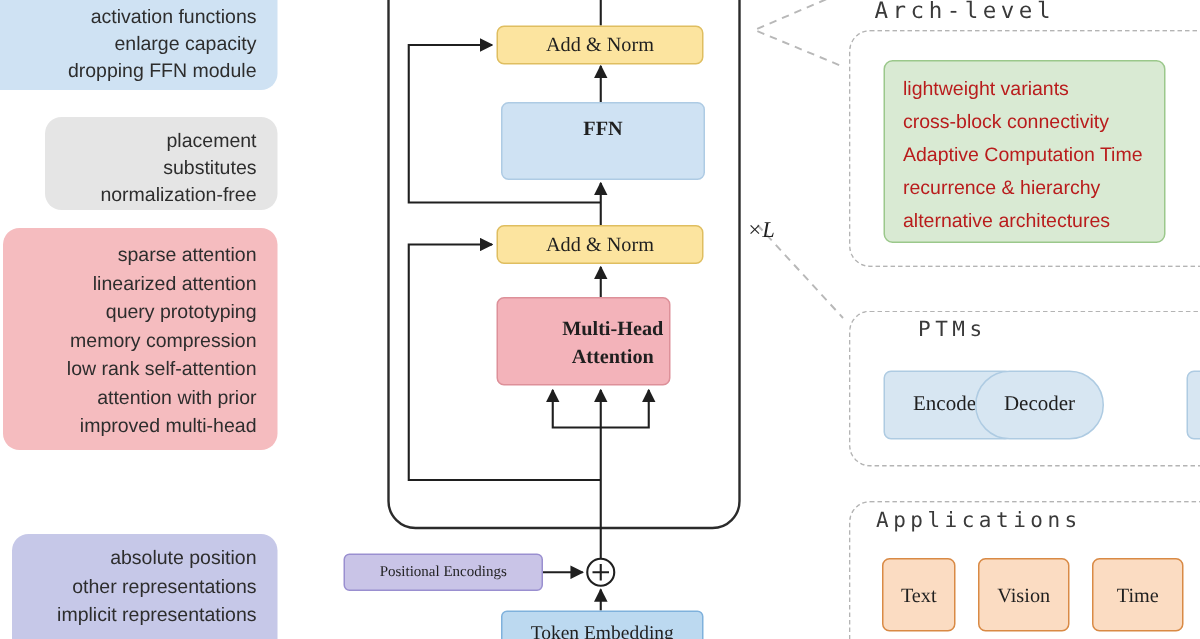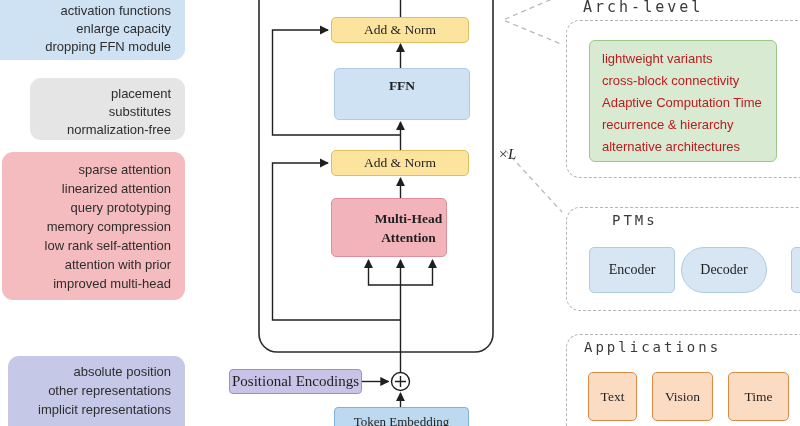--- a/index.html
+++ b/index.html
@@ -26,21 +26,21 @@
   .node{position:absolute;box-sizing:border-box;text-align:center;
         font-family:"Liberation Serif",serif;color:#1f1f1f;border-radius:5px;}
   .addnorm{left:331px;width:138px;height:26px;background:#fce49f;border:1px solid #dfbe60;
            font-size:13.5px;line-height:24px;}
   .an1{top:17px;} .an2{top:150px;}
   .ffn-node{left:334px;top:68px;width:136px;height:52px;background:#cfe2f3;border:1px solid #aecbe4;
             font-weight:bold;font-size:13.5px;line-height:19px;padding-top:7px;}
   .mha-node{left:331px;top:198px;width:116px;height:59px;background:#f3b3ba;border:1px solid #dd9099;
             font-weight:bold;font-size:13.5px;line-height:19px;padding-top:10px;padding-left:39px;}
   .pe-node{left:229px;top:369px;width:133px;height:25px;background:#c9c4e7;border:1px solid #9a8fd0;
-           border-radius:4px;font-size:15px;line-height:23px;}
+           border-radius:4px;font-size:10px;line-height:23px;}
   .te-node{left:334px;top:407px;width:135px;height:34px;background:#bcd9f0;border:1px solid #7fb1dc;
            border-radius:4px;font-size:13px;line-height:27px;}
   .times-l{position:absolute;left:498px;top:146px;font-family:"Liberation Serif",serif;
            font-style:italic;font-size:15px;color:#1f1f1f;}
 
   
   .dash-box{position:absolute;border:1.6px dashed #b4b4b4;border-radius:14px;box-sizing:border-box;}
   .db-arch{left:566px;top:20px;width:252px;height:158px;}
   .db-ptms{left:566px;top:207px;width:252px;height:104px;}
   .db-apps{left:566px;top:334px;width:252px;height:112px;}
@@ -49,21 +49,21 @@
   .h-arch{left:583px;top:-2px;font-size:15px;}
   .h-ptms{left:612px;top:212px;}
   .h-apps{left:584px;top:339px;}
   .arch-box{position:absolute;left:589px;top:40px;width:188px;height:122px;background:#d9ead3;
             border:1px solid #9bc88b;border-radius:6px;box-sizing:border-box;
             font-size:13px;color:#b91c1c;padding:7px 0 0 12px;}
   .arch-box div{line-height:22px;white-space:nowrap;}
   .ptm{position:absolute;top:247px;width:86px;height:46px;background:#d7e6f2;border:1px solid #aecbe2;
        border-radius:5px;font-family:"Liberation Serif",serif;font-size:14px;color:#1f1f1f;
        display:flex;align-items:center;justify-content:center;box-sizing:border-box;}
-  .ptm-1{left:589px;} .ptm-2{left:681px;border-radius:24px;} .ptm-3{left:791px;width:30px;}
+  .ptm-1{left:589px;} .ptm-2{left:650px;border-radius:24px;} .ptm-3{left:791px;width:30px;}
   .app{position:absolute;top:372px;height:49px;background:#fbdcc2;border:1.5px solid #d98a45;
        border-radius:5px;font-family:"Liberation Serif",serif;font-size:13.5px;color:#1f1f1f;
        display:flex;align-items:center;justify-content:center;box-sizing:border-box;}
   .app-1{left:588px;width:49px;} .app-2{left:652px;width:61px;} .app-3{left:728px;width:61px;}
 </style>
 </head>
 <body>
 
 <div class="stage">
 

